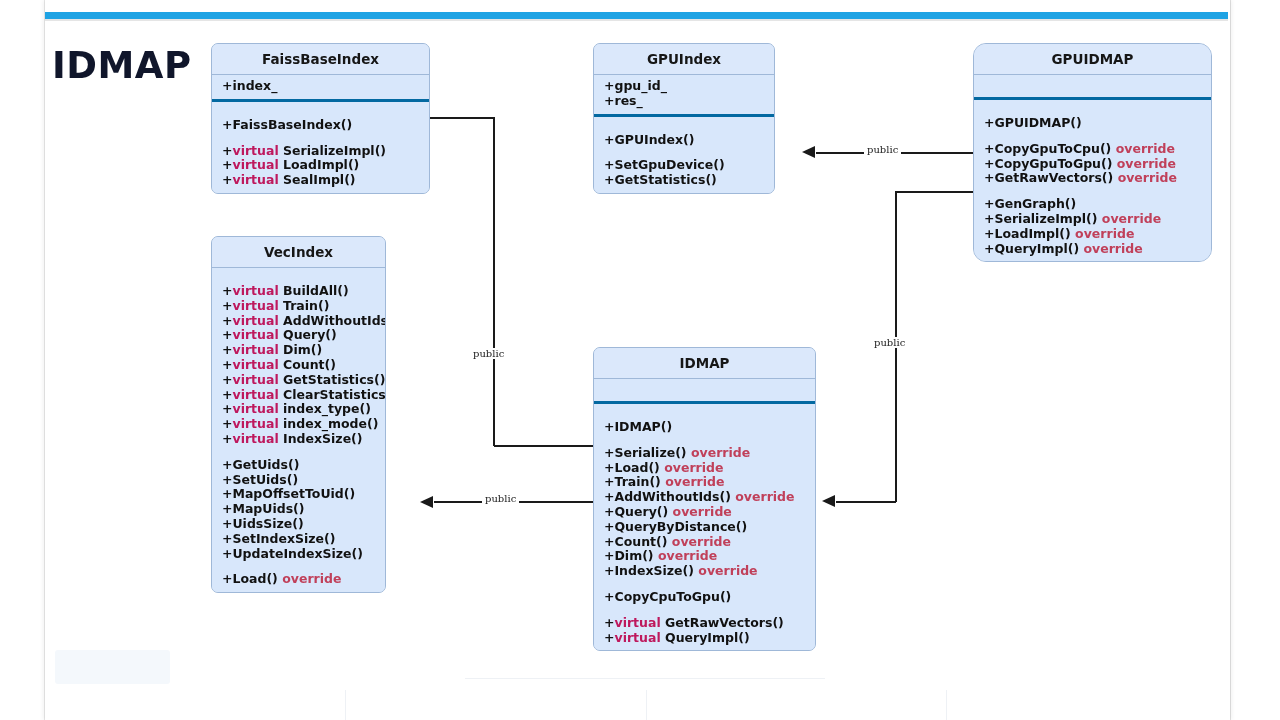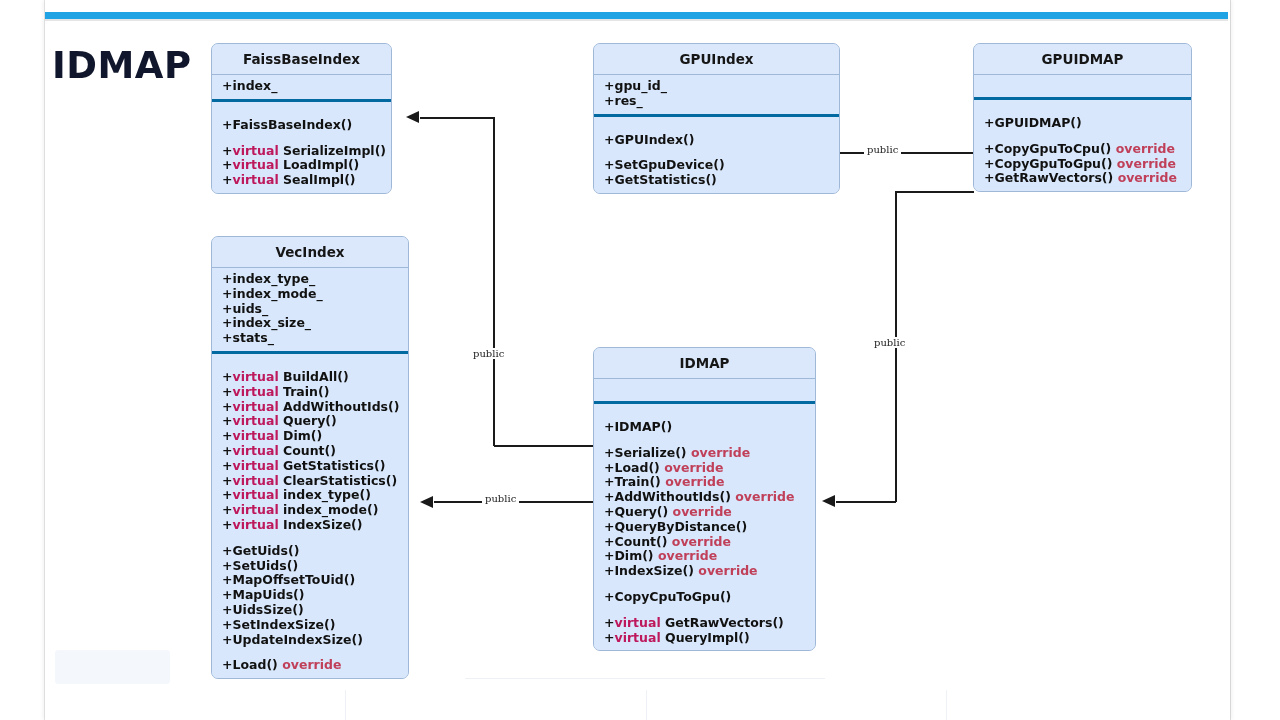--- a/index.html
+++ b/index.html
@@ -180,84 +180,81 @@
 <div class="seg h" style="left:816px; top:152px; width:157px;"></div>
 <div class="arrow-left" style="left:802px; top:146px;"></div>
 <div class="edge-label" style="left:864px; top:144px;">public</div>
 
 <div class="seg h" style="left:895px; top:191px; width:79px;"></div>
 <div class="seg v" style="left:895px; top:191px; height:311px;"></div>
 <div class="seg h" style="left:836px; top:501px; width:60px;"></div>
 <div class="arrow-left" style="left:822px; top:495px;"></div>
 <div class="edge-label" style="left:871px; top:337px;">public</div>
 
-<div class="uml-box" style="left:211px; top:43px; width:181px;">
+<div class="uml-box" style="left:211px; top:43px; width:219px;">
   <div class="uml-title">FaissBaseIndex</div>
   <div class="uml-section">
       <div class="uml-group">
         <div class="uml-row"><span>+index_</span></div>
       </div>
     </div>
   <div class="uml-section last">
       <div class="uml-group">
         <div class="uml-row"><span>+FaissBaseIndex()</span></div>
       </div>
       <div class="uml-group">
         <div class="uml-row"><span>+</span><span class="kw-virtual">virtual</span><span> SerializeImpl()</span></div>
         <div class="uml-row"><span>+</span><span class="kw-virtual">virtual</span><span> LoadImpl()</span></div>
         <div class="uml-row"><span>+</span><span class="kw-virtual">virtual</span><span> SealImpl()</span></div>
       </div>
     </div>
 </div>
 
-<div class="uml-box" style="left:593px; top:43px; width:247px;">
+<div class="uml-box" style="left:593px; top:43px; width:182px;">
   <div class="uml-title">GPUIndex</div>
   <div class="uml-section">
       <div class="uml-group">
         <div class="uml-row"><span>+gpu_id_</span></div>
         <div class="uml-row"><span>+res_</span></div>
       </div>
     </div>
   <div class="uml-section last">
       <div class="uml-group">
         <div class="uml-row"><span>+GPUIndex()</span></div>
       </div>
       <div class="uml-group">
         <div class="uml-row"><span>+SetGpuDevice()</span></div>
         <div class="uml-row"><span>+GetStatistics()</span></div>
       </div>
     </div>
 </div>
 
-<div class="uml-box" style="left:973px; top:43px; width:219px;">
+<div class="uml-box" style="left:973px; top:43px; width:239px;border-radius:13px;">
   <div class="uml-title">GPUIDMAP</div>
   <div class="uml-section empty"></div>
   <div class="uml-section last">
       <div class="uml-group">
         <div class="uml-row"><span>+GPUIDMAP()</span></div>
       </div>
       <div class="uml-group">
         <div class="uml-row"><span>+CopyGpuToCpu() </span><span class="kw-override">override</span></div>
         <div class="uml-row"><span>+CopyGpuToGpu() </span><span class="kw-override">override</span></div>
         <div class="uml-row"><span>+GetRawVectors() </span><span class="kw-override">override</span></div>
       </div>
-    </div>
-</div>
-
-<div class="uml-box" style="left:211px; top:236px; width:198px;">
+      <div class="uml-group">
+        <div class="uml-row"><span>+GenGraph()</span></div>
+        <div class="uml-row"><span>+SerializeImpl() </span><span class="kw-override">override</span></div>
+        <div class="uml-row"><span>+LoadImpl() </span><span class="kw-override">override</span></div>
+        <div class="uml-row"><span>+QueryImpl() </span><span class="kw-override">override</span></div>
+      </div>
+    </div>
+</div>
+
+<div class="uml-box" style="left:211px; top:236px; width:175px;">
   <div class="uml-title">VecIndex</div>
-  <div class="uml-section">
-      <div class="uml-group">
-        <div class="uml-row"><span>+index_type_</span></div>
-        <div class="uml-row"><span>+index_mode_</span></div>
-        <div class="uml-row"><span>+uids_</span></div>
-        <div class="uml-row"><span>+index_size_</span></div>
-        <div class="uml-row"><span>+stats_</span></div>
-      </div>
-    </div>
   <div class="uml-section last">
       <div class="uml-group">
         <div class="uml-row"><span>+</span><span class="kw-virtual">virtual</span><span> BuildAll()</span></div>
         <div class="uml-row"><span>+</span><span class="kw-virtual">virtual</span><span> Train()</span></div>
         <div class="uml-row"><span>+</span><span class="kw-virtual">virtual</span><span> AddWithoutIds()</span></div>
         <div class="uml-row"><span>+</span><span class="kw-virtual">virtual</span><span> Query()</span></div>
         <div class="uml-row"><span>+</span><span class="kw-virtual">virtual</span><span> Dim()</span></div>
         <div class="uml-row"><span>+</span><span class="kw-virtual">virtual</span><span> Count()</span></div>
         <div class="uml-row"><span>+</span><span class="kw-virtual">virtual</span><span> GetStatistics()</span></div>
         <div class="uml-row"><span>+</span><span class="kw-virtual">virtual</span><span> ClearStatistics()</span></div>

